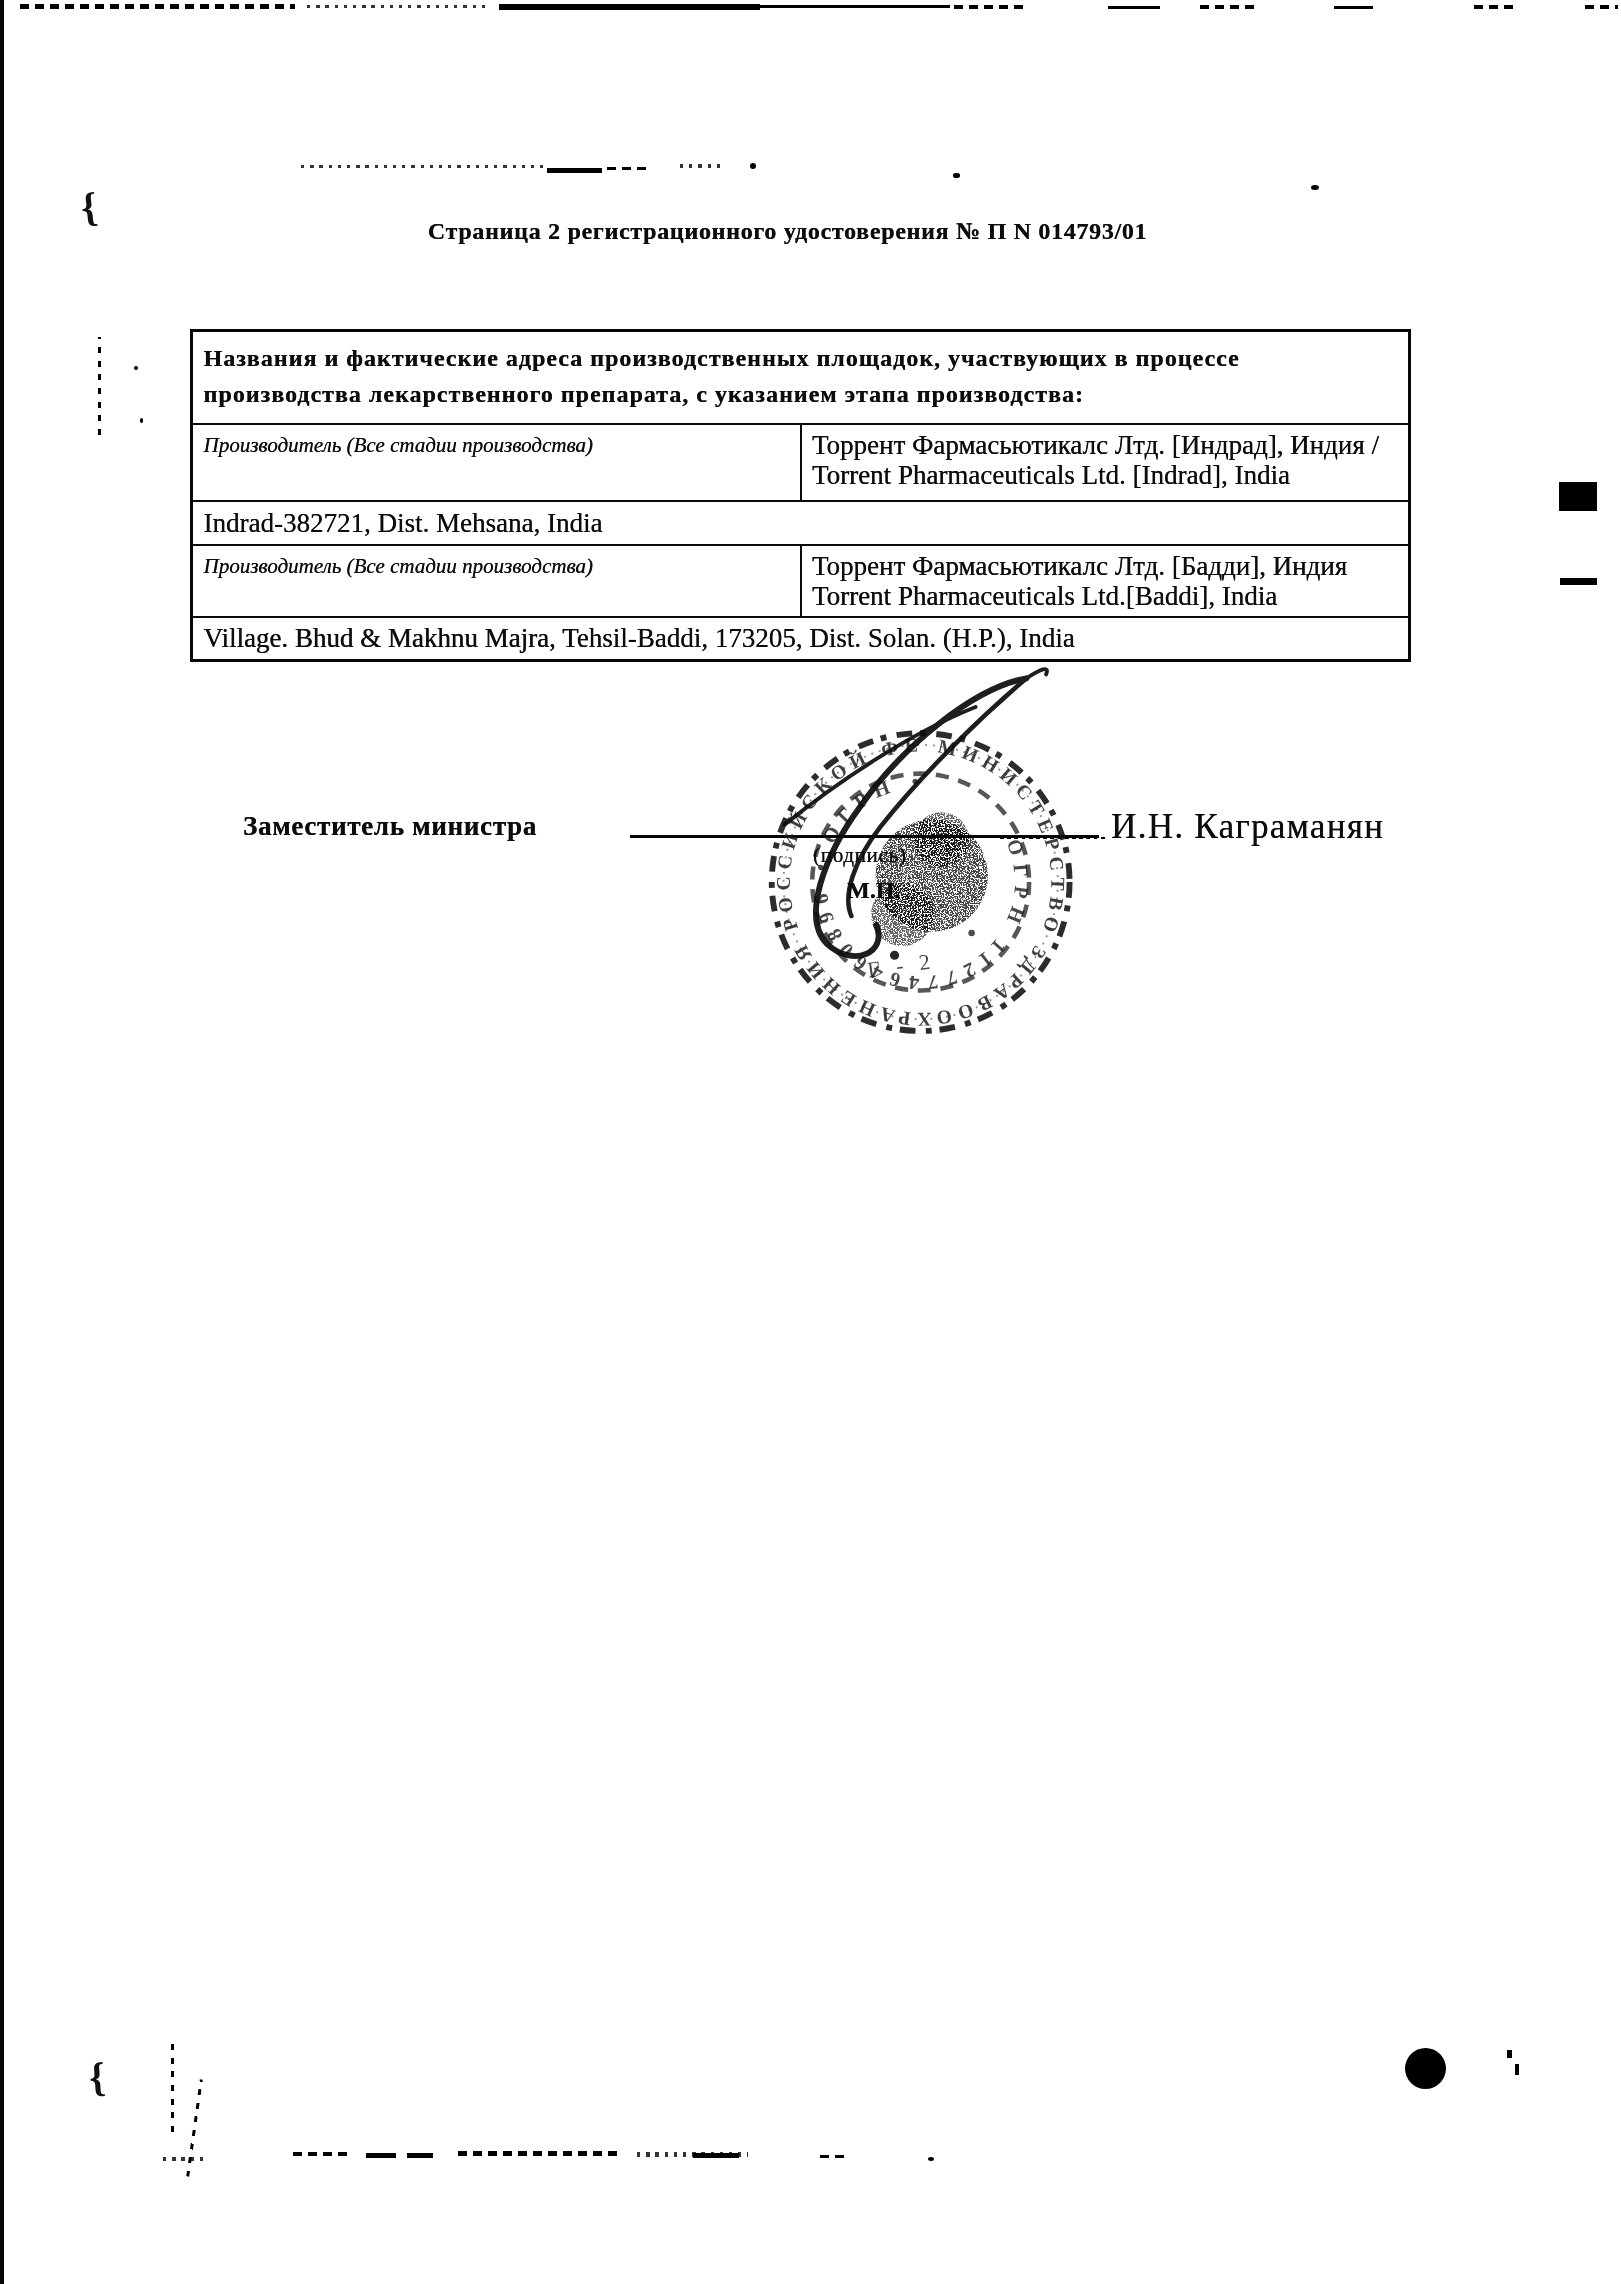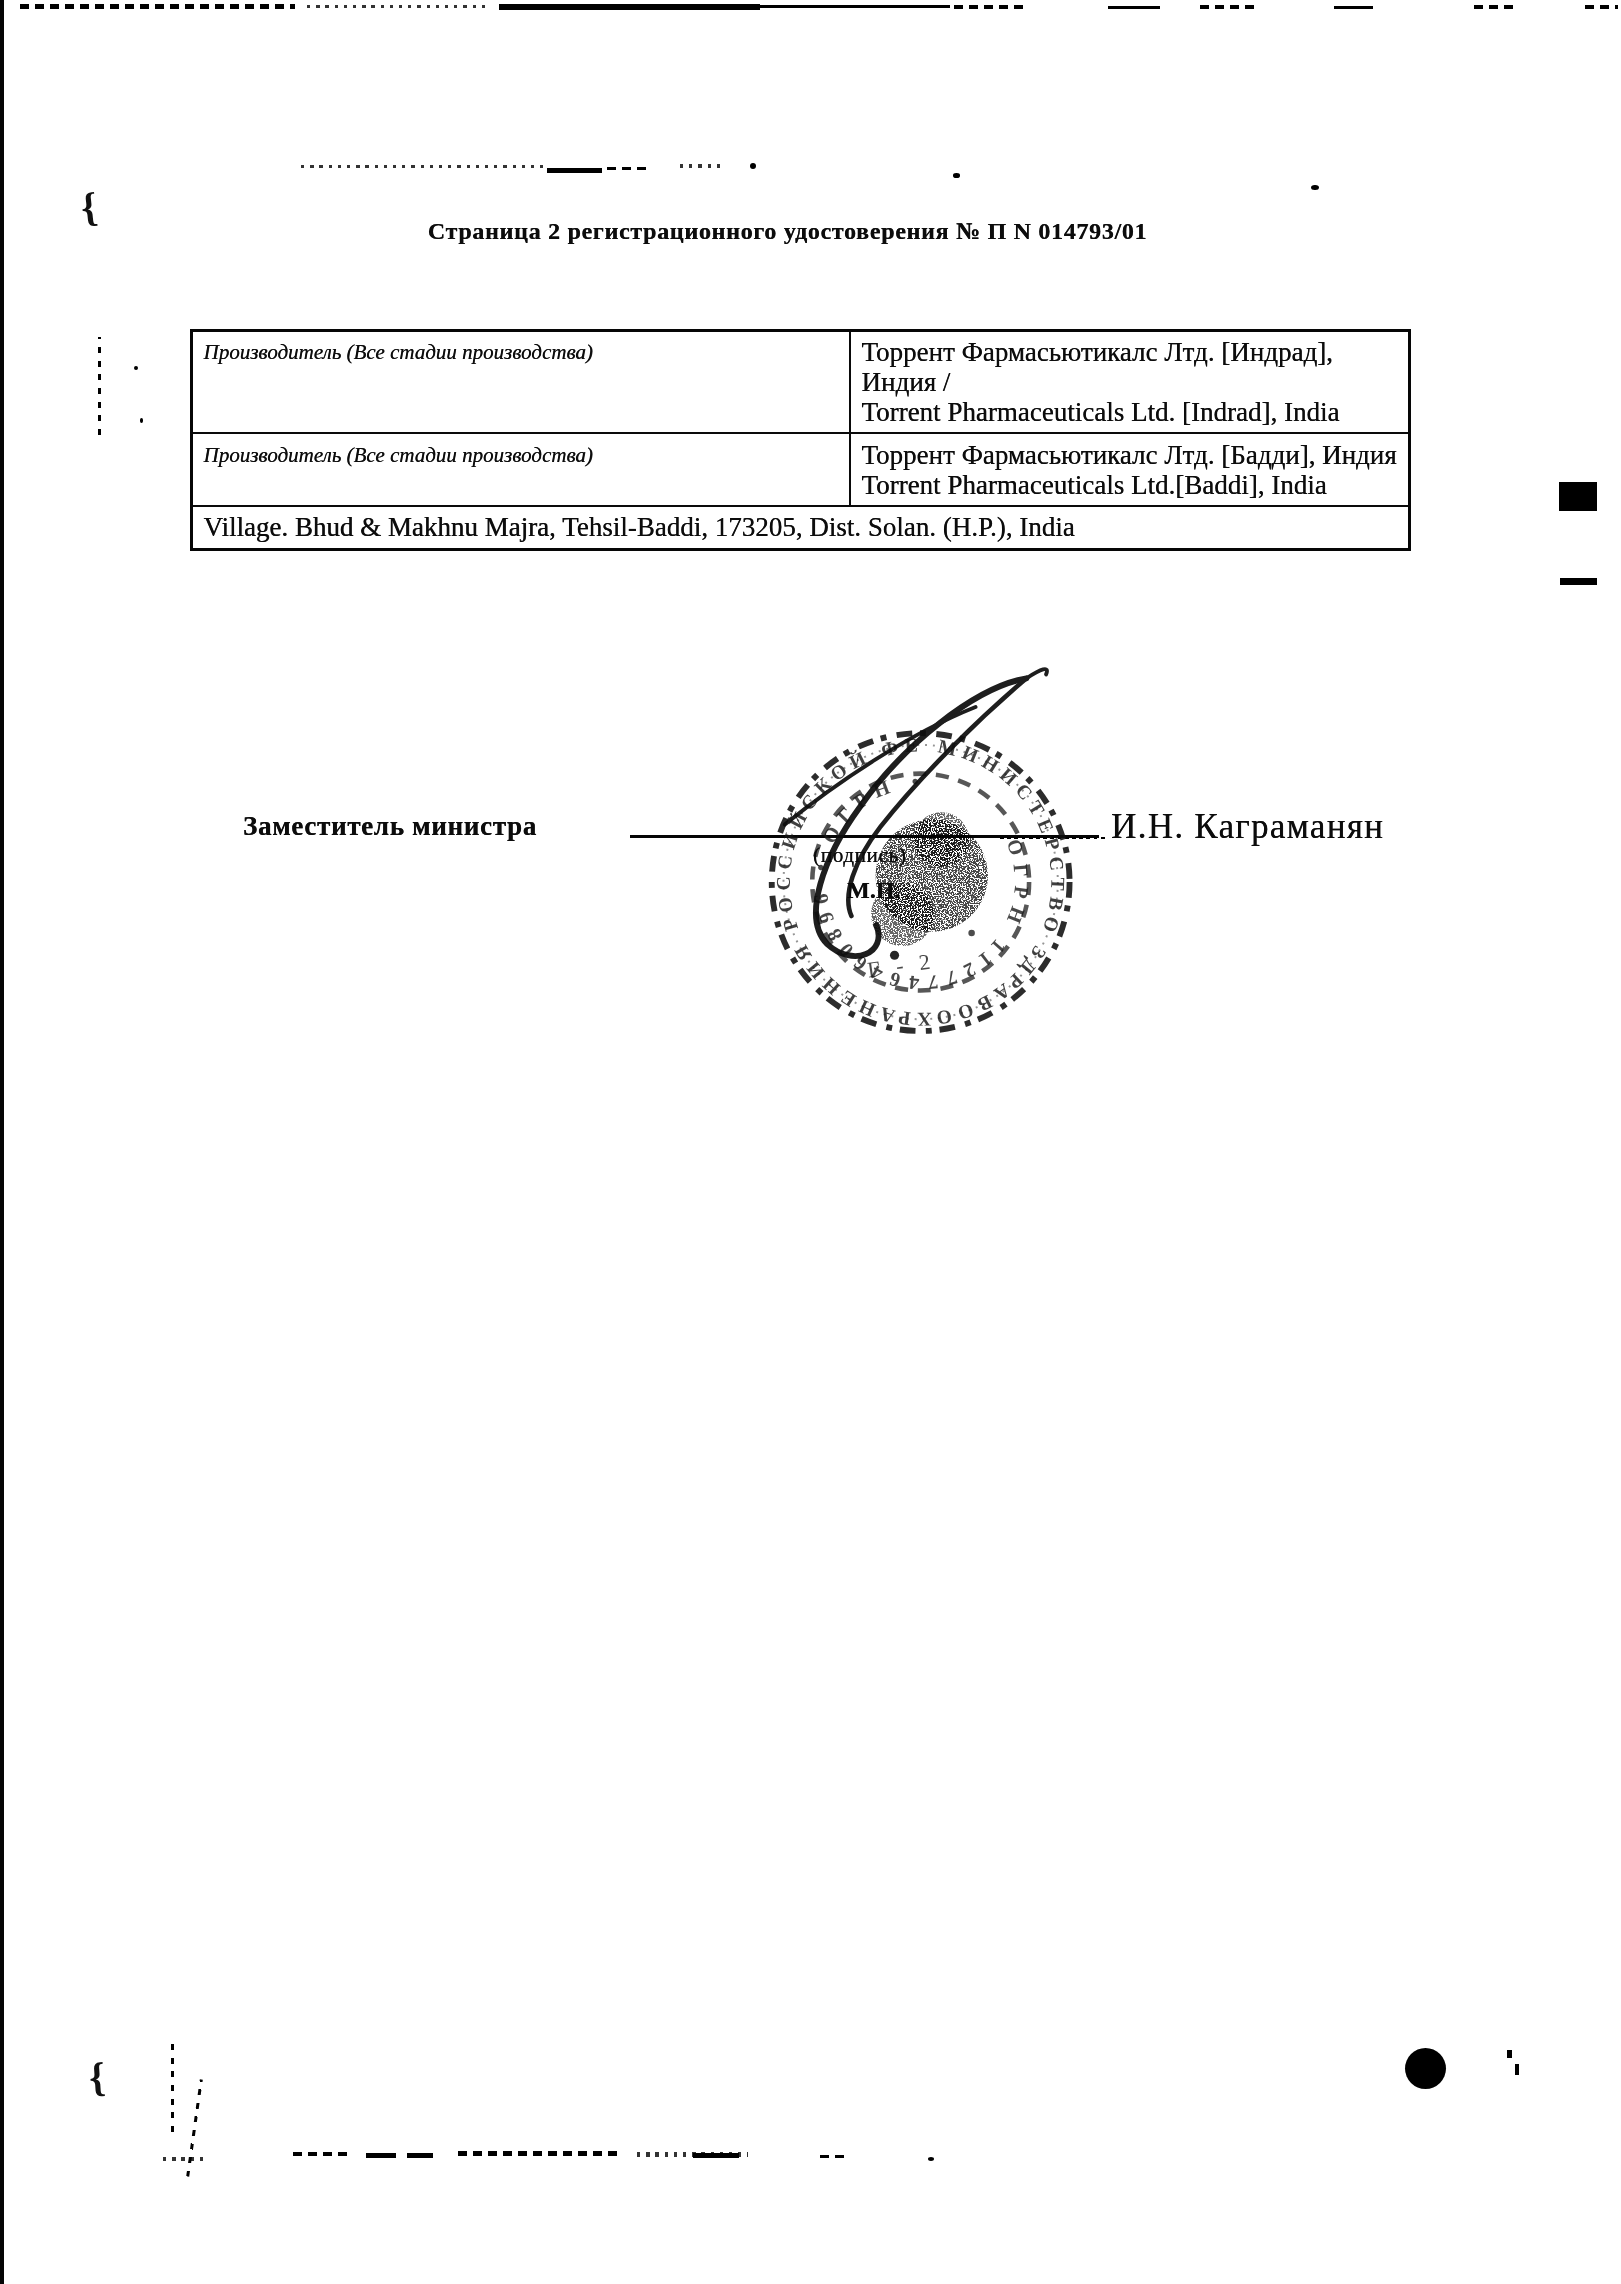--- a/index.html
+++ b/index.html
@@ -73,26 +73,32 @@
 
   <div class="brace" style="left:81px;top:183px;transform:rotate(-6deg)">{</div>
   <div class="n n-vdots" style="left:98px;top:337px;width:2.6px;height:98px"></div>
   <div class="n n-speck" style="left:134px;top:366px;width:3.9px;height:3.9px"></div>
   <div class="n n-speck" style="left:140px;top:418px;width:3.3px;height:4.6px"></div>
 
   <div class="doc-title ink">Страница 2 регистрационного удостоверения № П N 014793/01</div>
 
   <table class="sites-table">
     <tbody>
+        <tr>
+      <td colspan="2" class="th-cell ink">Названия и фактические адреса производственных площадок, участвующих в процессе производства лекарственного препарата, с указанием этапа производства:</td>
+    </tr>
     <tr class="r-pair1">
       <td class="cell-left ink">Производитель (Все стадии производства)</td>
       <td class="cell-right">
         <div class="ink">Торрент Фармасьютикалс Лтд. [Индрад], Индия /</div>
         <div class="ink">Torrent Pharmaceuticals Ltd. [Indrad], India</div>
       </td>
+    </tr>
+    <tr>
+      <td colspan="2" class="cell-full ink">Indrad-382721, Dist. Mehsana, India</td>
     </tr>
     <tr class="r-pair2">
       <td class="cell-left ink">Производитель (Все стадии производства)</td>
       <td class="cell-right strong-div">
         <div class="ink">Торрент Фармасьютикалс Лтд. [Бадди], Индия</div>
         <div class="ink">Torrent Pharmaceuticals Ltd.[Baddi], India</div>
       </td>
     </tr>
     <tr>
       <td colspan="2" class="cell-full ink">Village. Bhud &amp; Makhnu Majra, Tehsil-Baddi, 173205, Dist. Solan. (H.P.), India</td>

